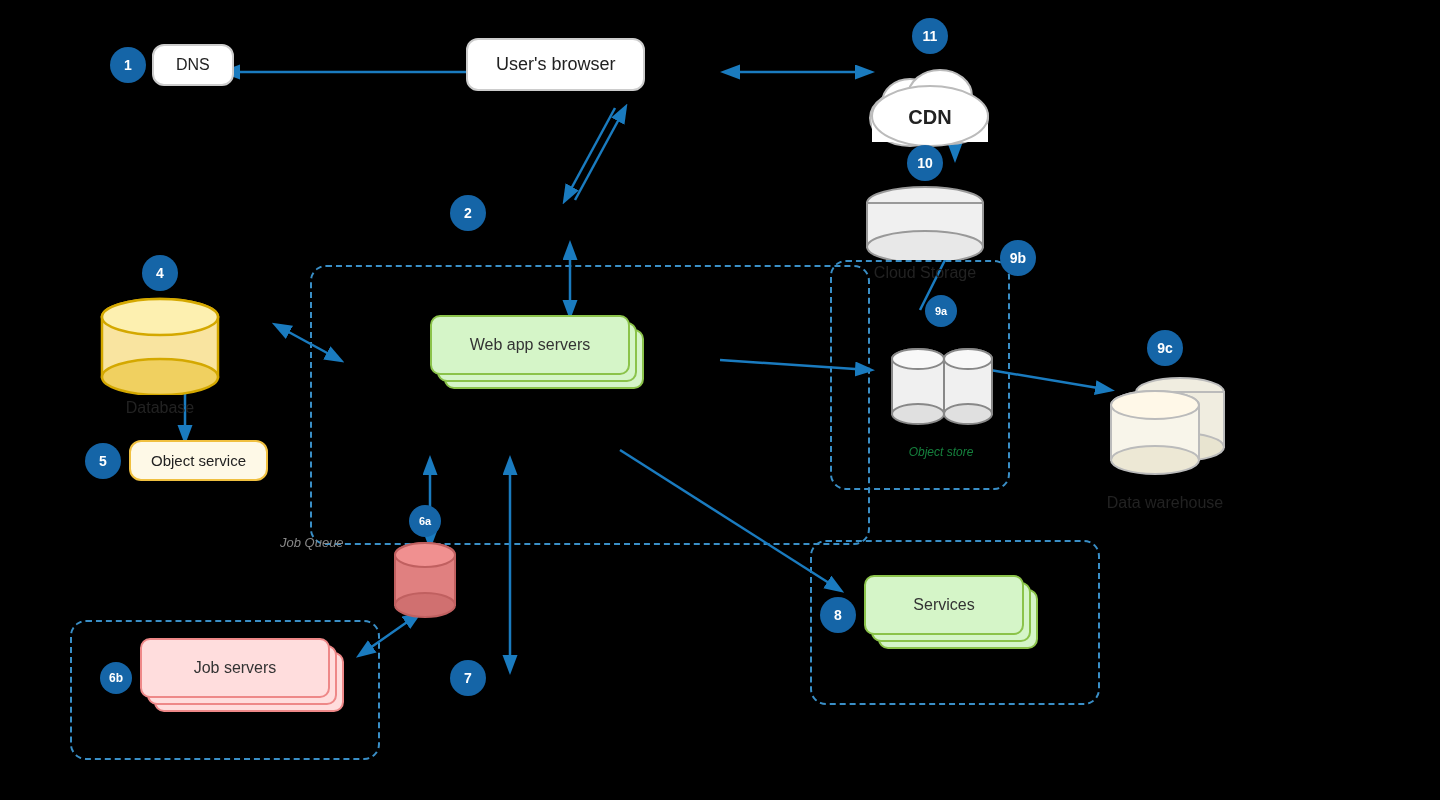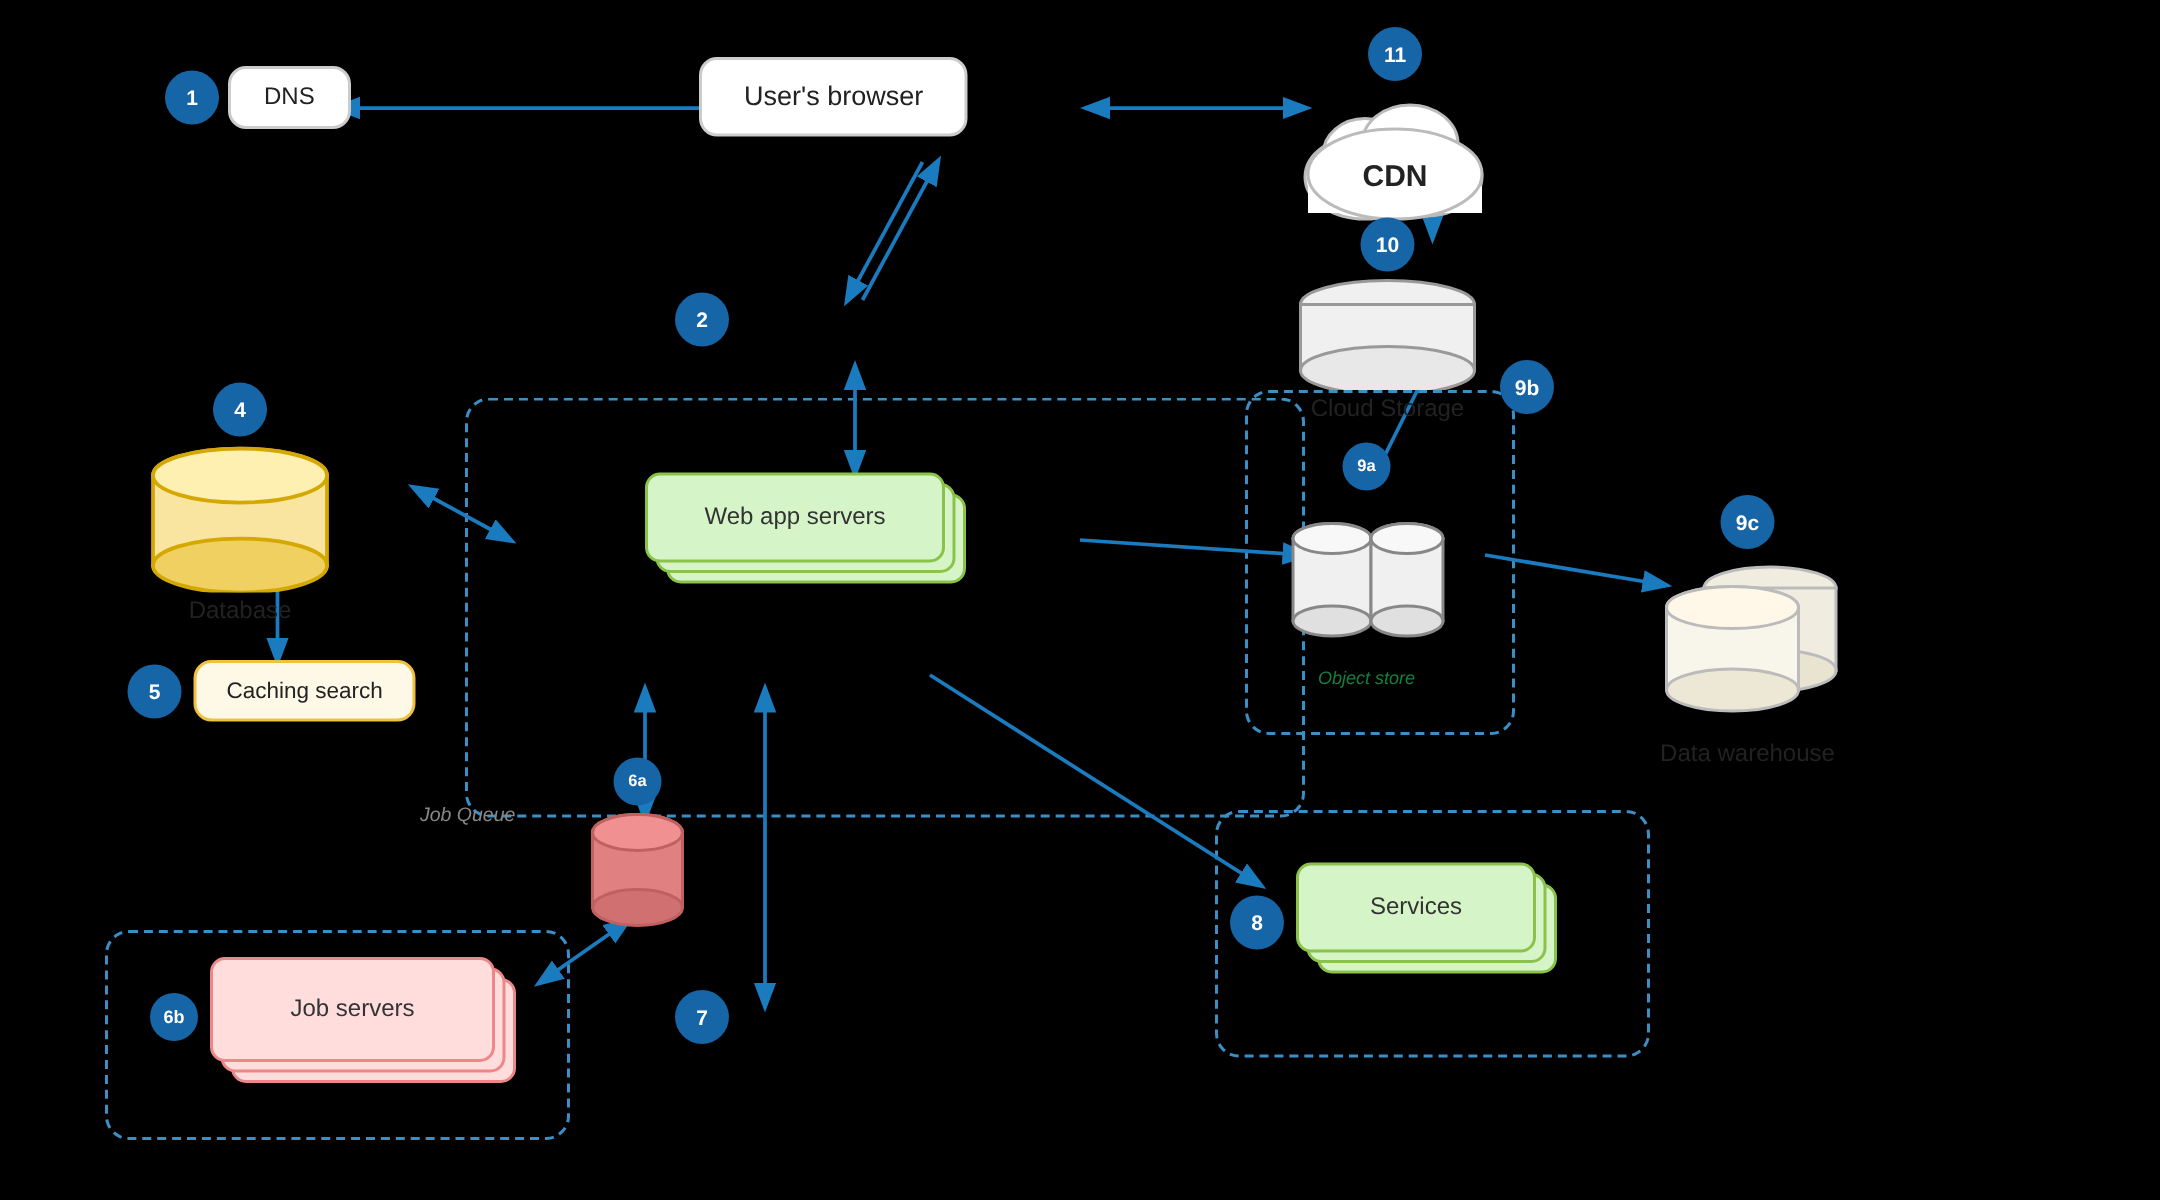--- a/index.html
+++ b/index.html
@@ -96,21 +96,21 @@
       position: relative;
       width: 210px;
       height: 80px;
     }
     .stacked-pink .layer {
       position: absolute;
       background: #fdd;
       border: 2px solid #e88;
       border-radius: 10px;
       width: 190px;
-      height: 70px;
+      height: 60px;
       display: flex;
       align-items: center;
       justify-content: center;
       font-size: 16px;
       font-weight: 500;
       color: #333;
     }
     .stacked-pink .layer:nth-child(1) { top: 14px; left: 14px; }
     .stacked-pink .layer:nth-child(2) { top: 7px; left: 7px; }
     .stacked-pink .layer:nth-child(3) { top: 0px; left: 0px; }
@@ -241,21 +241,21 @@
       <ellipse cx="65" cy="22" rx="58" ry="18" fill="#f9e4a0" stroke="#d4a800" stroke-width="2.5"></ellipse>
       <rect x="7" y="22" width="116" height="60" fill="#f9e4a0" stroke="#d4a800" stroke-width="2.5"></rect>
       <ellipse cx="65" cy="82" rx="58" ry="18" fill="#f0d060" stroke="#d4a800" stroke-width="2.5"></ellipse>
       <ellipse cx="65" cy="22" rx="58" ry="18" fill="#fdf0b0" stroke="#d4a800" stroke-width="2.5"></ellipse>
     </svg>
     <div class="node-label">Database</div>
   </div>
 
   <div class="node" style="left:85px; top:440px; flex-direction:row; align-items:center;">
     <div class="badge" style="position:relative; margin-right:8px;">5</div>
-    <div class="box box-yellow" style="font-size:15px; padding:10px 20px;">Caching search</div>
+    <div class="box box-yellow" style="font-size:15px; padding:10px 20px;">Object service</div>
   </div>
 
   <div class="node" style="left:430px; top:315px;justify-content:flex-end;">
     <div class="stacked-green">
       <div class="layer"></div>
       <div class="layer"></div>
       <div class="layer">Web app servers</div>
     </div>
   </div>
 
@@ -286,21 +286,21 @@
 
   <div class="node" style="left:820px; top:575px; flex-direction:row; align-items:center;">
     <div class="badge" style="position:relative; margin-right:8px;">8</div>
     <div class="stacked-green" style="width:180px; height:80px;">
       <div class="layer" style="width:160px;"></div>
       <div class="layer" style="width:160px;"></div>
       <div class="layer" style="width:160px;">Services</div>
     </div>
   </div>
 
-  <div class="node" style="left:856px; top:295px; flex-direction:column; align-items:center;gap:12px;">
+  <div class="node" style="left:886px; top:295px; flex-direction:column; align-items:center;gap:12px;">
     <div class="badge" style="position:relative; margin-bottom:2px; font-size:11px; width:32px; height:32px;">9a</div>
 
     <svg width="110" height="90" viewBox="0 0 110 90">
 
       <ellipse cx="32" cy="18" rx="26" ry="10" fill="#f0f0f0" stroke="#888" stroke-width="2"></ellipse>
       <rect x="6" y="18" width="52" height="55" fill="#f0f0f0" stroke="#888" stroke-width="2"></rect>
       <ellipse cx="32" cy="73" rx="26" ry="10" fill="#e0e0e0" stroke="#888" stroke-width="2"></ellipse>
       <ellipse cx="32" cy="18" rx="26" ry="10" fill="#f8f8f8" stroke="#888" stroke-width="2"></ellipse>
 
       <ellipse cx="82" cy="18" rx="24" ry="10" fill="#f0f0f0" stroke="#888" stroke-width="2"></ellipse>

